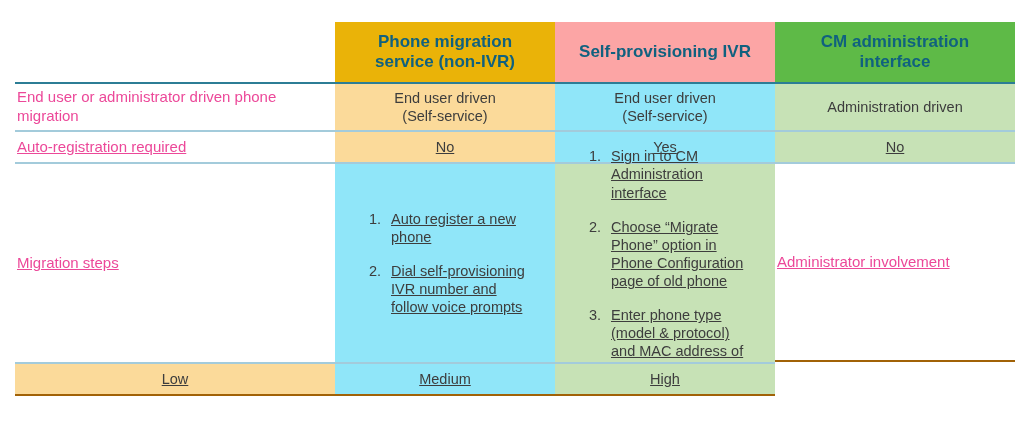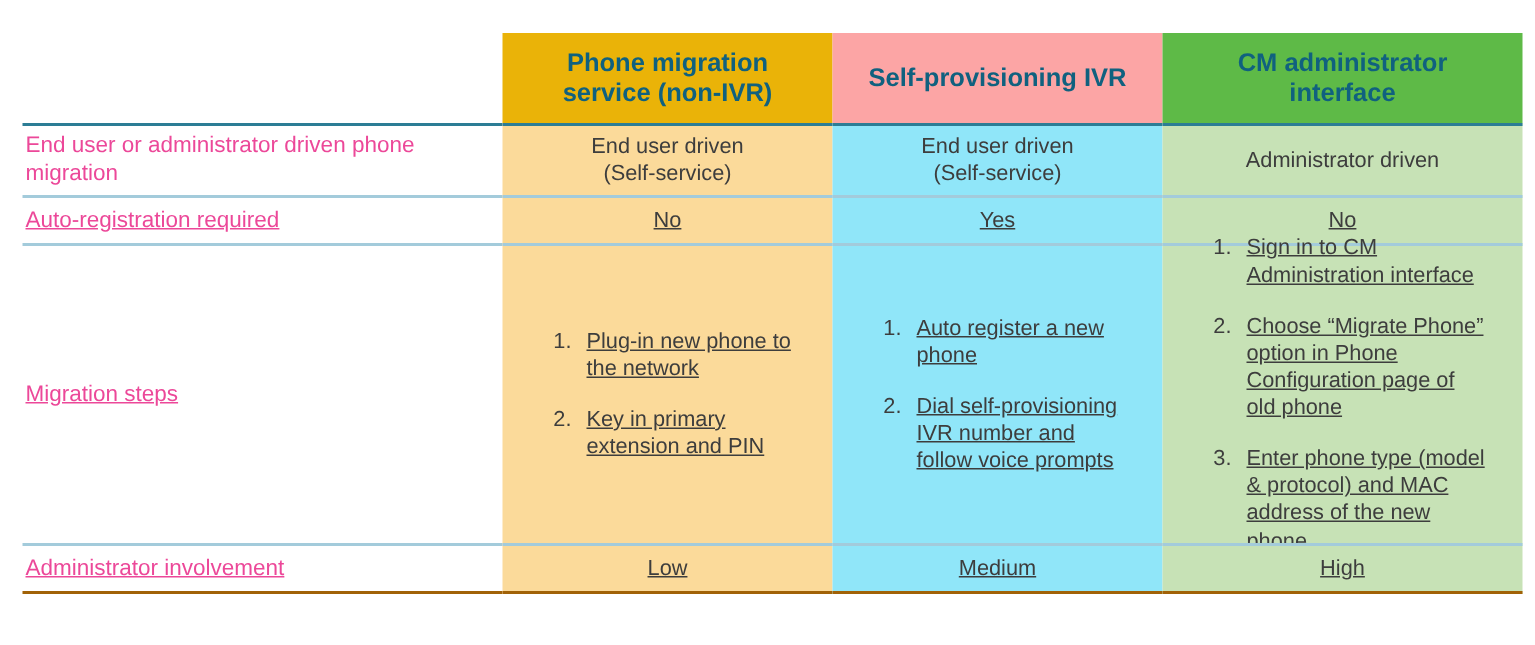--- a/index.html
+++ b/index.html
@@ -49,42 +49,36 @@
 </style>
 </head>
 <body>
 
 <div class="table">
 
   <div class="cell empty-head"></div>
   <div class="cell header-cell c1h">Phone migration
 service (non-IVR)</div>
   <div class="cell header-cell c2h">Self-provisioning IVR</div>
-  <div class="cell header-cell c3h">CM administrator
+  <div class="cell header-cell c3h">CM administration
 interface</div>
 
   <div class="cell label-cell line-top">End user or administrator driven phone migration</div>
   <div class="cell c1 line-top">End user driven
 (Self-service)</div>
   <div class="cell c2 line-top">End user driven
 (Self-service)</div>
-  <div class="cell c3 line-top">Administrator driven</div>
+  <div class="cell c3 line-top">Administration driven</div>
 
   <div class="cell label-cell line-mid">Auto-registration required</div>
   <div class="cell c1 line-mid">No</div>
   <div class="cell c2 line-mid">Yes</div>
   <div class="cell c3 line-mid">No</div>
 
   <div class="cell label-cell line-mid">Migration steps</div>
-  <div class="cell c1 line-mid">
-    <ol class="steps">
-      <li>Plug-in new phone to the network</li>
-      <li>Key in primary extension and PIN</li>
-    </ol>
-  </div>
   <div class="cell c2 line-mid">
     <ol class="steps">
       <li>Auto register a new phone</li>
       <li>Dial self-provisioning IVR number and follow voice prompts</li>
     </ol>
   </div>
   <div class="cell c3 line-mid">
     <ol class="steps">
       <li>Sign in to CM Administration interface</li>
       <li>Choose “Migrate Phone” option in Phone Configuration page of old phone</li>

